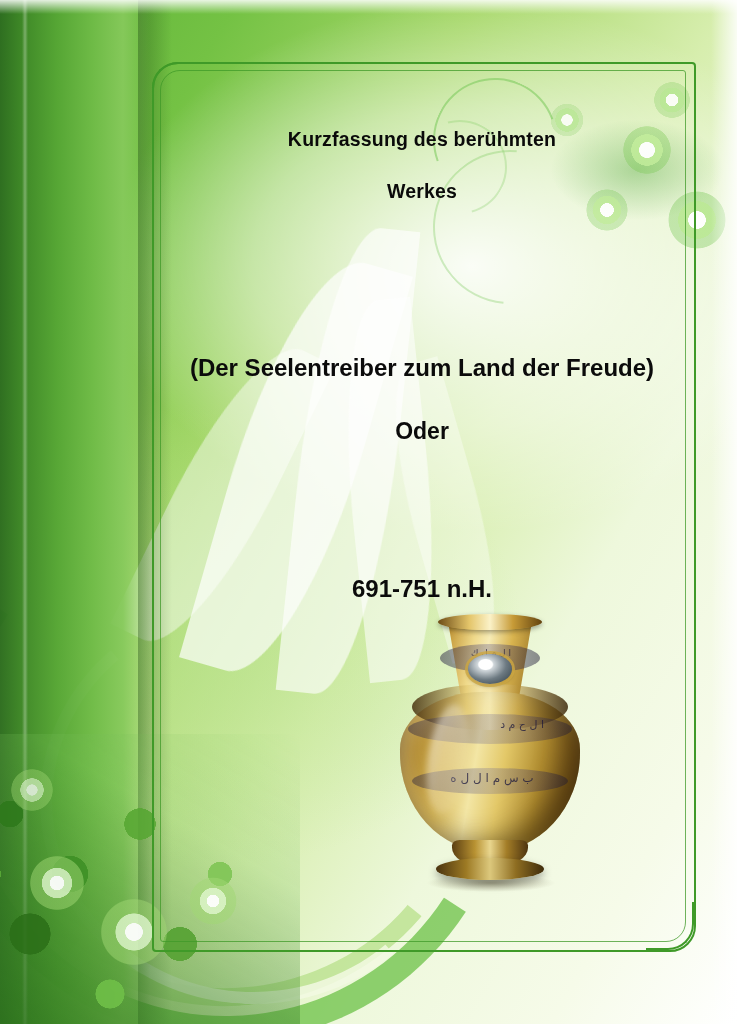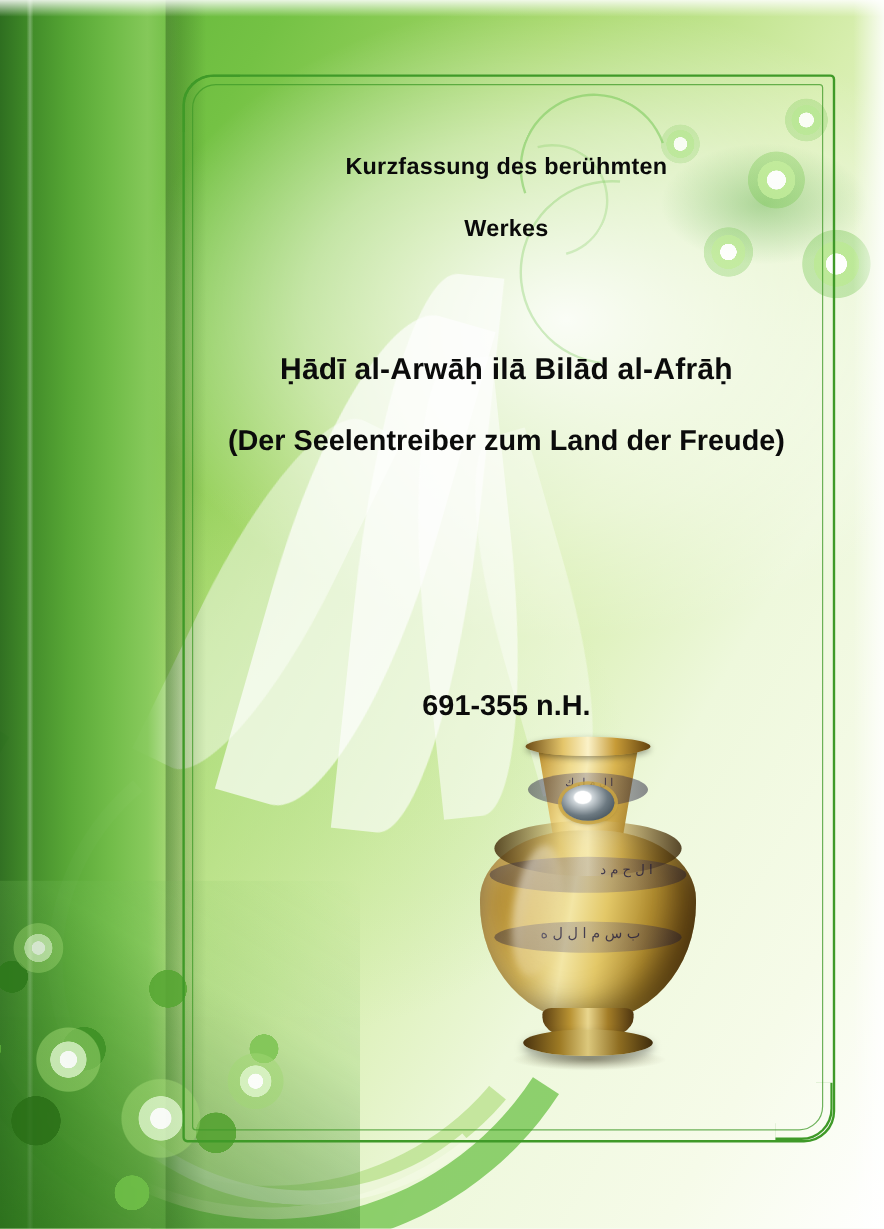--- a/index.html
+++ b/index.html
@@ -352,23 +352,23 @@
 
   <div class="frame"></div>
   <div class="frame-inner"></div>
   <div class="frame-corner fc-tl"></div>
   <div class="frame-corner fc-br"></div>
 
   <div class="text-wrap">
     <div class="sub-line sub2">Werkes</div>
     <div class="sub-line sub1">Kurzfassung des berühmten</div>
 
-    <div class="title-main">Ḥādī al-Arwāḥ ilā Bilād al-Afrāḥ</div>
     <div class="title-trans">(Der Seelentreiber zum Land der Freude)</div>
-    <div class="title-dates">691-355 n.H.</div>
+    <div class="title-or">Oder</div>
+    <div class="title-dates">691-751 n.H.</div>
   </div>
 
   <div class="vessel">
     <div class="v-shadow"></div>
     <div class="v-neck"></div>
     <div class="v-neck-rim"></div>
     <div class="v-band-neck"></div>
     <div class="v-script vs3">ا ل م ل ك</div>
     <div class="v-body"></div>
     <div class="v-shoulder"></div>

